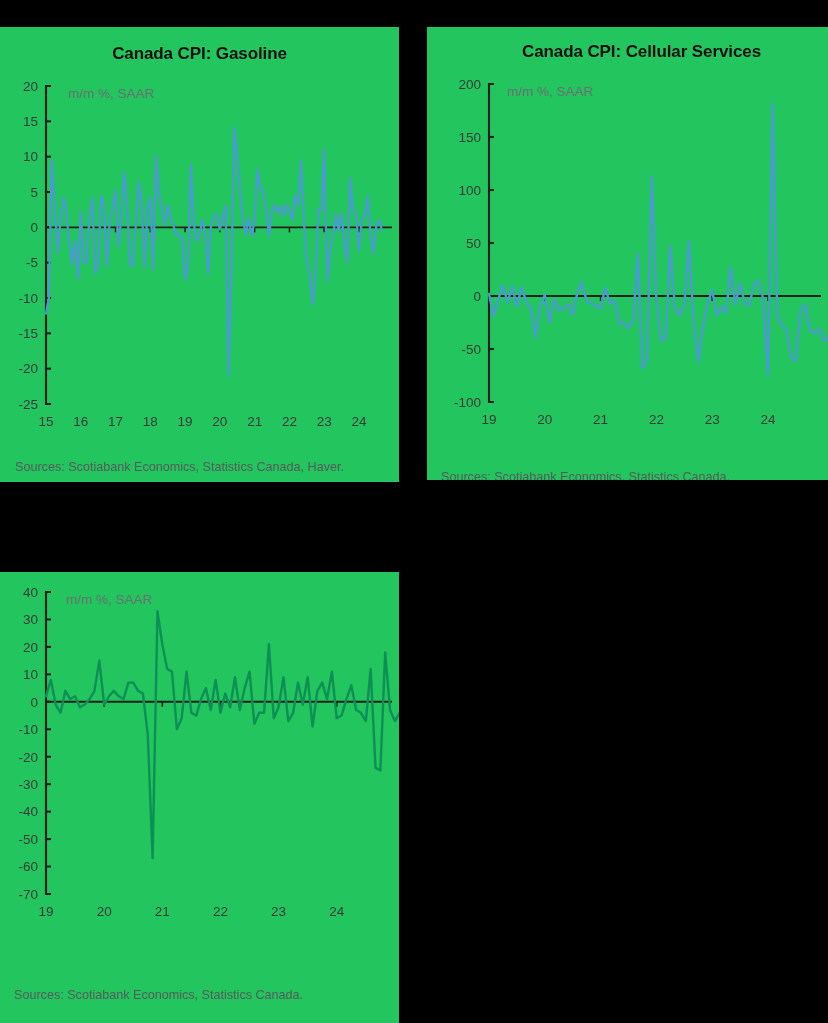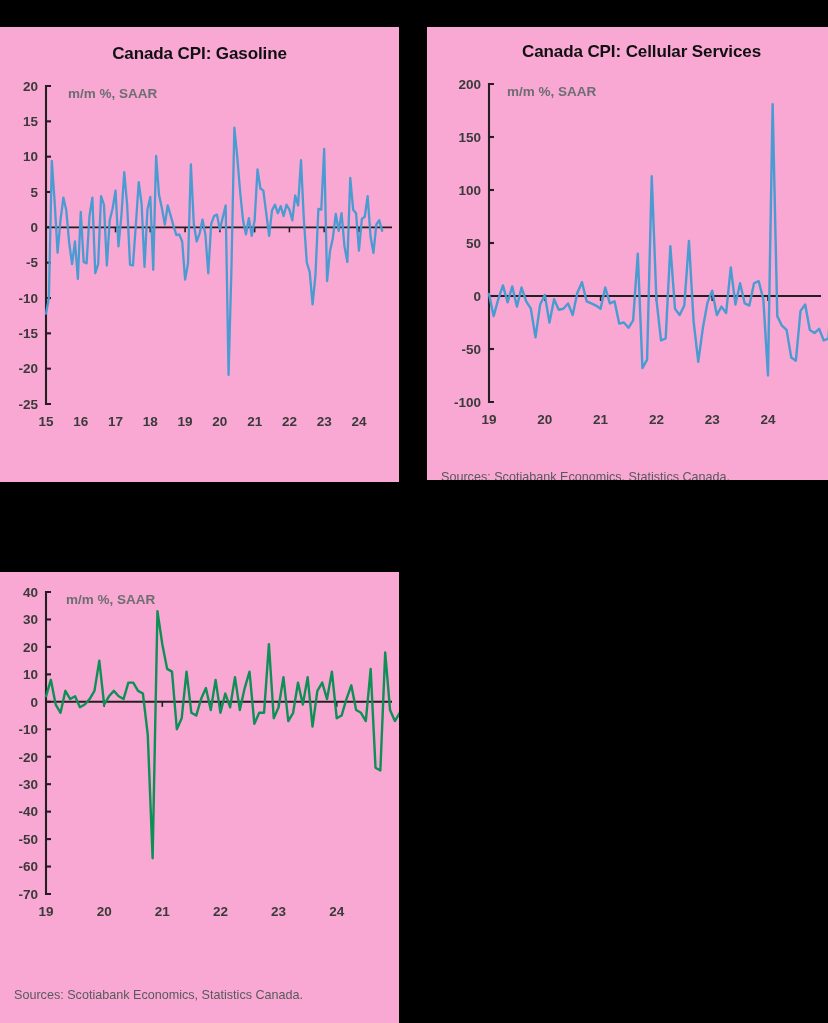--- a/index.html
+++ b/index.html
@@ -1,29 +1,29 @@
 <!DOCTYPE html>
 <html><head>
 <meta charset="utf-8">
 <style>
   html,body{margin:0;padding:0;background:#000;}
   body{width:828px;height:1023px;font-family:"Liberation Sans",sans-serif;overflow:hidden;}
   .canvas{position:relative;width:828px;height:1023px;background:#000;}
-  .panel{position:absolute;background:#f9a8d4;box-sizing:border-box;overflow:hidden;}
+  .panel{position:absolute;background:#22c55e;box-sizing:border-box;overflow:hidden;}
   #panel-gasoline{left:0px;top:27px;width:399px;height:455px;}
   #panel-cellular{left:427px;top:27px;width:401px;height:453px;}
   #panel-clothing{left:0px;top:572px;width:399px;height:451px;}
   .chart-title{
     text-align:center;font-weight:bold;color:#101010;
     font-size:17px;letter-spacing:-0.1px;line-height:1.1;
   }
   #panel-gasoline .chart-title{margin-top:18px;}
   #panel-cellular .chart-title{margin-top:16px;padding-left:28px;}
   #panel-clothing .chart-title{margin-top:16px;}
-  .plot-wrap{position:relative;font-weight:bold;}
+  .plot-wrap{position:relative;}
   svg{display:block;}
   .srcs{
     color:#58595b;font-size:12.6px;line-height:1.38;
     font-family:"Liberation Sans",sans-serif;
     white-space:pre-wrap;
   }
   #panel-gasoline .srcs{position:absolute;left:15px;top:432px;width:380px;}
   #panel-cellular .srcs{position:absolute;left:14px;top:442px;width:390px;}
   #panel-clothing .srcs{position:absolute;left:14px;top:415px;width:382px;}
   text{font-family:"Liberation Sans",sans-serif;}
@@ -76,20 +76,21 @@
           <line x1="289.41708542713457" y1="163.33333333333334" x2="289.41708542713457" y2="168.33333333333334" stroke="#231f20" stroke-width="1.6"></line>
           <text x="289.41708542713457" y="362" text-anchor="middle" class="ticklbl">22</text>
           <line x1="324.1909547738681" y1="163.33333333333334" x2="324.1909547738681" y2="168.33333333333334" stroke="#231f20" stroke-width="1.6"></line>
           <text x="324.1909547738681" y="362" text-anchor="middle" class="ticklbl">23</text>
           <line x1="358.9648241206016" y1="163.33333333333334" x2="358.9648241206016" y2="168.33333333333334" stroke="#231f20" stroke-width="1.6"></line>
           <text x="358.9648241206016" y="362" text-anchor="middle" class="ticklbl">24</text>
           <text x="68" y="34" class="unitlbl">m/m %, SAAR</text>
           <path d="M 46.00 249.55 L 48.90 234.00 L 51.80 96.91 L 54.69 138.60 L 57.59 188.77 L 60.49 156.27 L 63.39 133.65 L 66.28 146.37 L 69.18 178.88 L 72.08 200.08 L 74.98 177.47 L 77.87 214.92 L 80.77 147.79 L 83.67 197.96 L 86.57 199.37 L 89.47 152.03 L 92.36 133.65 L 95.26 209.27 L 98.16 200.08 L 101.06 132.24 L 103.95 140.72 L 106.85 201.49 L 109.75 156.27 L 112.65 144.25 L 115.54 126.59 L 118.44 182.41 L 121.34 152.73 L 124.24 108.21 L 127.14 140.72 L 130.03 200.79 L 132.93 201.49 L 135.83 161.21 L 138.73 118.11 L 141.62 140.01 L 144.52 202.91 L 147.42 145.67 L 150.32 132.95 L 153.22 205.73 L 156.11 91.96 L 159.01 130.83 L 161.91 144.25 L 164.81 160.51 L 167.70 141.43 L 170.60 151.32 L 173.50 161.92 L 176.40 171.11 L 179.29 170.40 L 182.19 177.47 L 185.09 215.63 L 187.99 199.37 L 190.89 100.44 L 193.78 159.80 L 196.68 177.47 L 199.58 169.69 L 202.48 155.56 L 205.37 170.40 L 208.27 209.27 L 211.17 159.80 L 214.07 152.03 L 216.96 150.61 L 219.86 165.45 L 222.76 153.44 L 225.66 141.43 L 228.56 311.03 L 231.45 204.32 L 234.35 63.69 L 237.25 92.67 L 240.15 128.00 L 243.04 156.27 L 245.94 170.40 L 248.84 154.15 L 251.74 171.81 L 254.63 156.27 L 257.53 105.39 L 260.43 124.47 L 263.33 126.59 L 266.23 149.20 L 269.12 171.81 L 272.02 146.37 L 274.92 140.72 L 277.82 149.20 L 280.71 142.13 L 283.61 152.03 L 286.51 140.72 L 289.41 145.67 L 292.31 156.27 L 295.20 131.53 L 298.10 141.43 L 301.00 96.20 L 303.90 156.27 L 306.79 198.67 L 309.69 207.85 L 312.59 240.36 L 315.49 210.68 L 318.38 144.96 L 321.28 145.67 L 324.18 84.89 L 327.08 217.04 L 329.98 187.36 L 332.87 173.93 L 335.77 149.91 L 338.67 166.87 L 341.57 149.20 L 344.46 182.41 L 347.36 197.96 L 350.26 113.87 L 353.16 145.67 L 356.05 149.20 L 358.95 186.65 L 361.85 154.85 L 364.75 152.73 L 367.65 132.24 L 370.54 172.52 L 373.44 188.77 L 376.34 160.51 L 379.24 156.27 L 382.13 166.87" fill="none" stroke="#4A9BD1" stroke-width="2.3" stroke-linejoin="round" stroke-linecap="round"></path>
         </svg>
     </div>
+    <div class="srcs">Sources: Scotiabank Economics, Statistics Canada, Haver.</div>
   </div>
 
   <div class="panel" id="panel-cellular">
     <div class="chart-title">Canada CPI: Cellular Services</div>
     <div class="plot-wrap">
       <svg id="svg-cellular" width="401" height="390" viewBox="0 0 401 390">
           <path d="M 67 22 L 62 22 L 62 340 L 67 340" fill="none" stroke="#231f20" stroke-width="2.1"></path>
           <text x="54" y="26.8" text-anchor="end" class="ticklbl">200</text>
           <line x1="62" y1="75" x2="67" y2="75" stroke="#231f20" stroke-width="2.1"></line>
           <text x="54" y="79.8" text-anchor="end" class="ticklbl">150</text>

